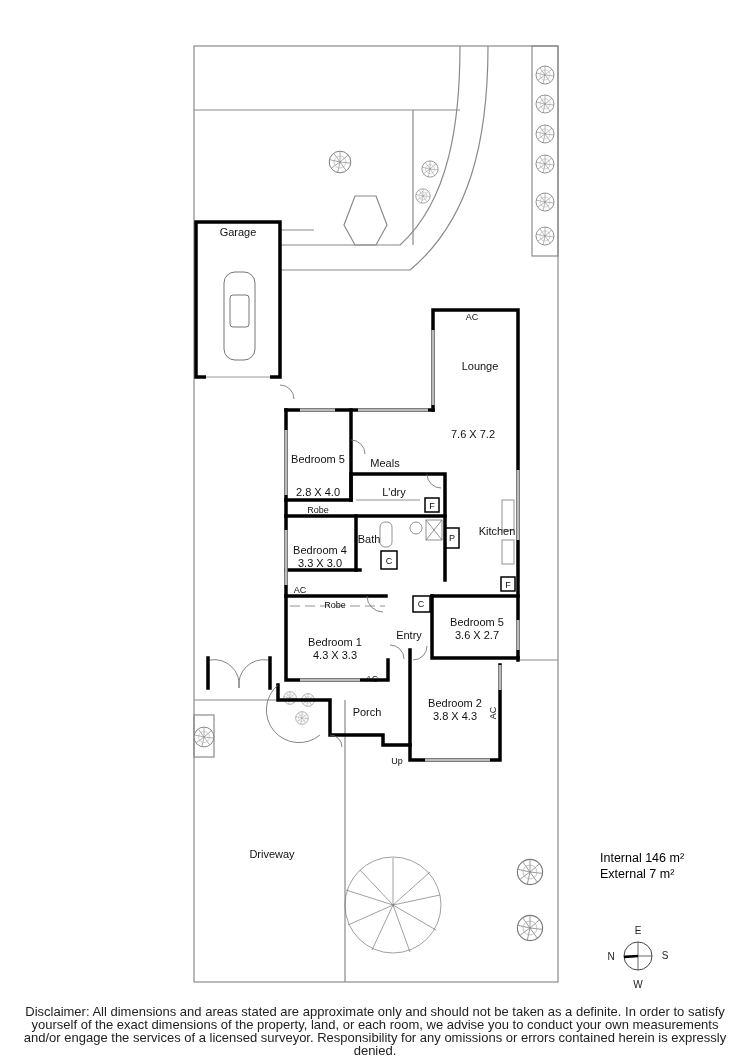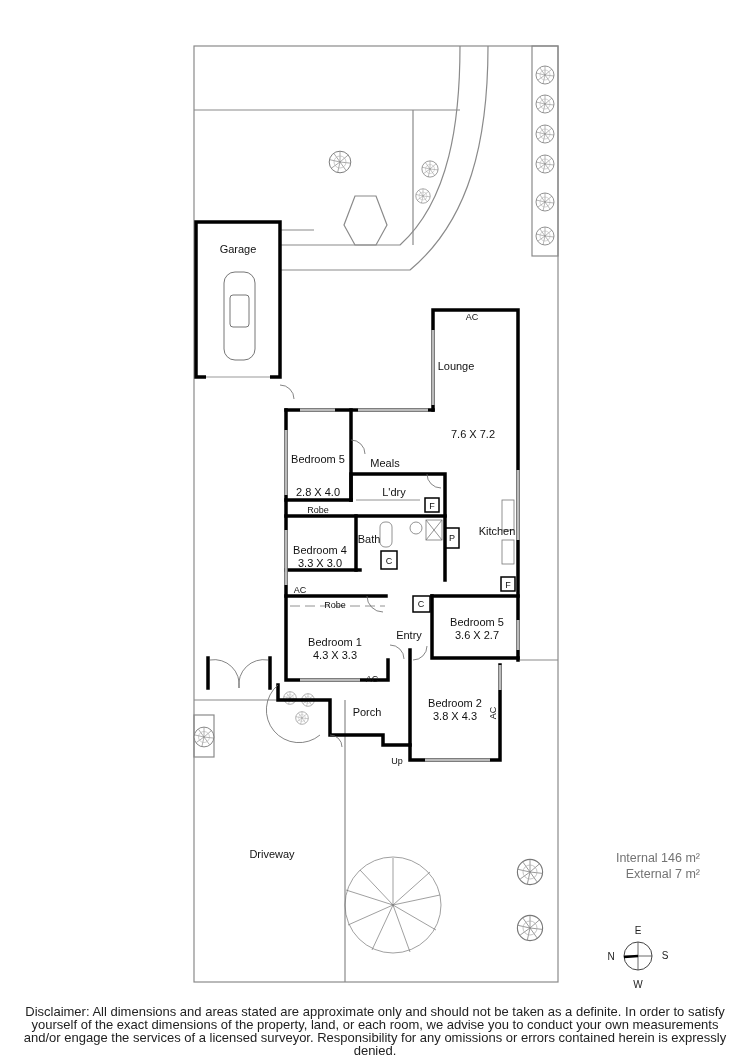--- a/index.html
+++ b/index.html
@@ -1,20 +1,20 @@
 <!DOCTYPE html>
 <html><head>
 <meta charset="utf-8">
 <style>
   html, body { margin:0; padding:0; background:#ffffff; }
   body { width:750px; height:1060px; position:relative; overflow:hidden; font-family:"Liberation Sans", sans-serif; color:#111; }
   #plan { position:absolute; left:0; top:0; }
   .lbl { position:absolute; font-size:11px; line-height:13px; text-align:center; white-space:nowrap; color:#111; transform:translate(-50%,-50%); }
   .lbl.sm { font-size:9px; line-height:10px; }
-  .area { position:absolute; left:600px; top:850px; width:100px; text-align:right; font-size:12.5px; line-height:16px; color:#737373; }
+  .area { position:absolute; left:600px; top:850px; width:100px; text-align:left; font-size:12.5px; line-height:16px; color:#000000; }
   .compass-l { position:absolute; font-size:10px; color:#222; transform:translate(-50%,-50%); }
   .disclaimer { position:absolute; left:20px; top:1005px; width:710px; text-align:center; font-size:13px; line-height:13px; color:#222; }
 </style>
 </head>
 <body>
 
 <svg id="plan" width="750" height="1060" viewBox="0 0 750 1060" xmlns="http://www.w3.org/2000/svg">
   <defs>
     <g id="tree">
       <circle r="9" fill="#fff" stroke="#777" stroke-width="0.8"></circle>
@@ -133,22 +133,22 @@
     <rect x="426" y="520" width="16" height="20"></rect>
     <line x1="426" y1="520" x2="442" y2="540"></line>
     <line x1="442" y1="520" x2="426" y2="540"></line>
     <rect x="502" y="500" width="12" height="30"></rect>
     <rect x="502" y="540" width="12" height="24"></rect>
     <line x1="356" y1="500" x2="420" y2="500"></line>
     <line x1="290" y1="606" x2="385" y2="606" stroke-dasharray="10,5"></line>
   </g>
 </svg>
 
-<div class="lbl" style="left:238px;top:249px;">Garage</div>
-<div class="lbl" style="left:456px;top:366px;">Lounge</div>
+<div class="lbl" style="left:238px;top:232px;">Garage</div>
+<div class="lbl" style="left:480px;top:366px;">Lounge</div>
 <div class="lbl" style="left:385px;top:443px;margin-top:20px;">Meals</div>
 <div class="lbl" style="left:473px;top:434px;">7.6 X 7.2</div>
 <div class="lbl" style="left:318px;top:459px;">Bedroom 5</div>
 <div class="lbl" style="left:318px;top:444px;margin-top:48px;">2.8 X 4.0</div>
 <div class="lbl" style="left:394px;top:492px;">L'dry</div>
 <div class="lbl sm" style="left:318px;top:510px;">Robe</div>
 <div class="lbl" style="left:369px;top:539px;">Bath</div>
 <div class="lbl" style="left:481px;top:531px;margin-left:16px;">Kitchen</div>
 <div class="lbl" style="left:320px;top:550px;">Bedroom 4</div>
 <div class="lbl" style="left:320px;top:563px;">3.3 X 3.0</div>

